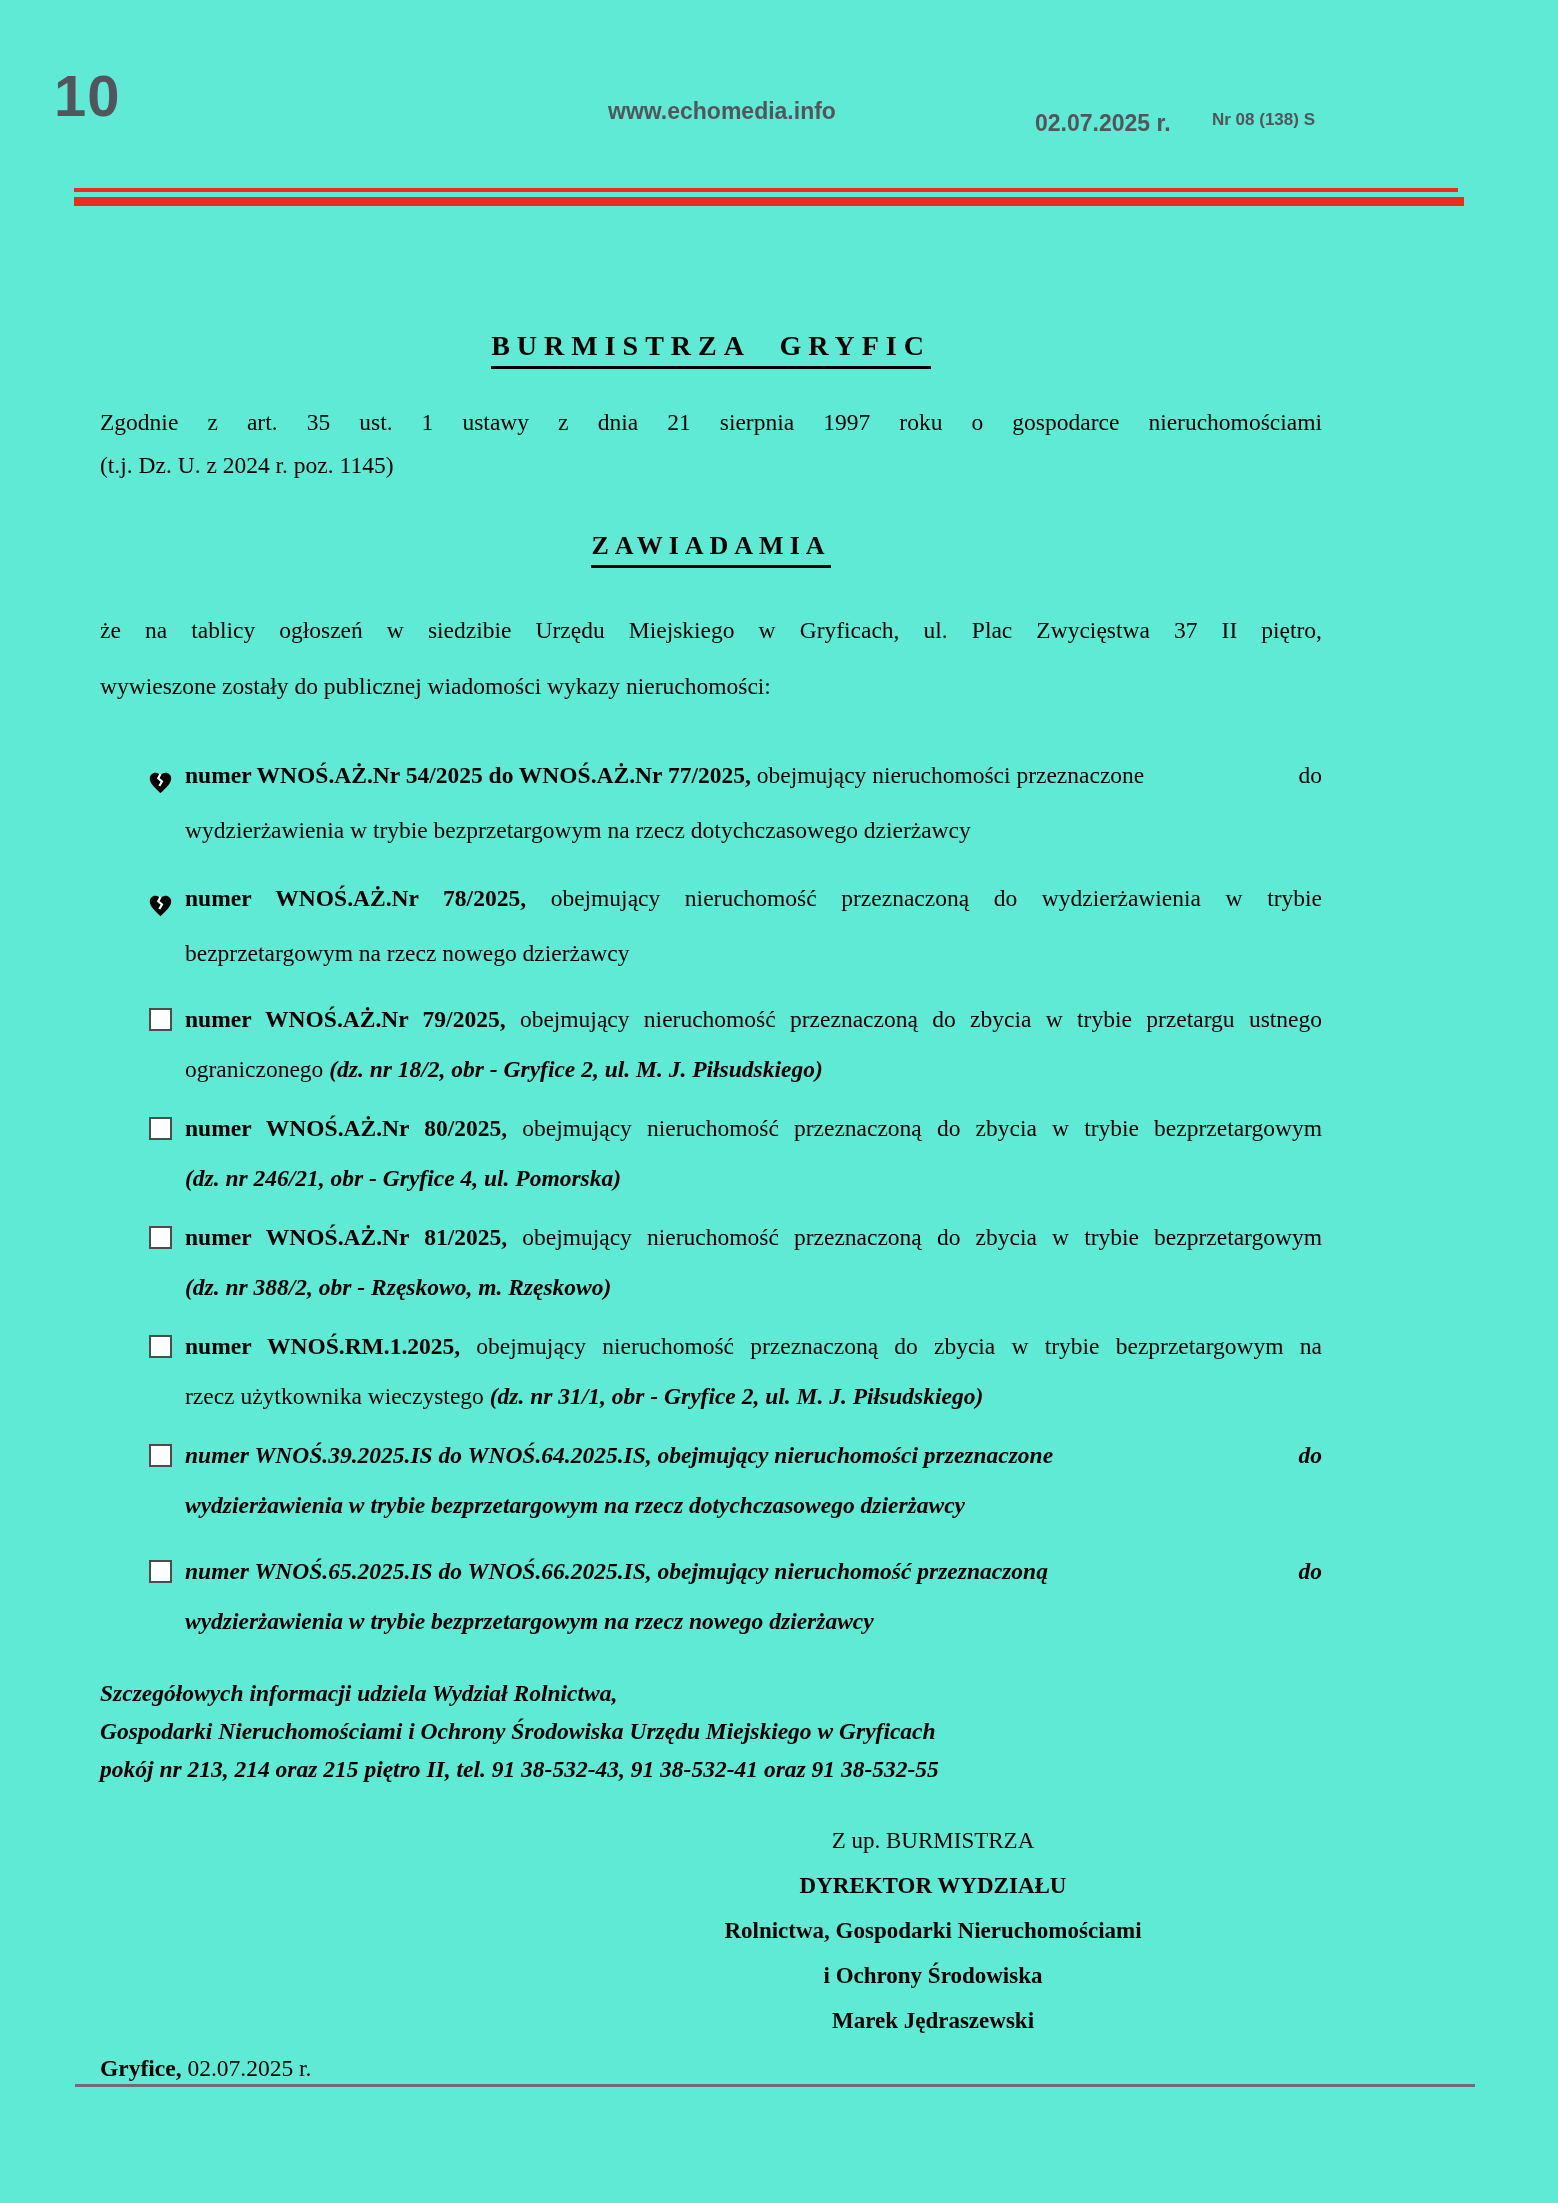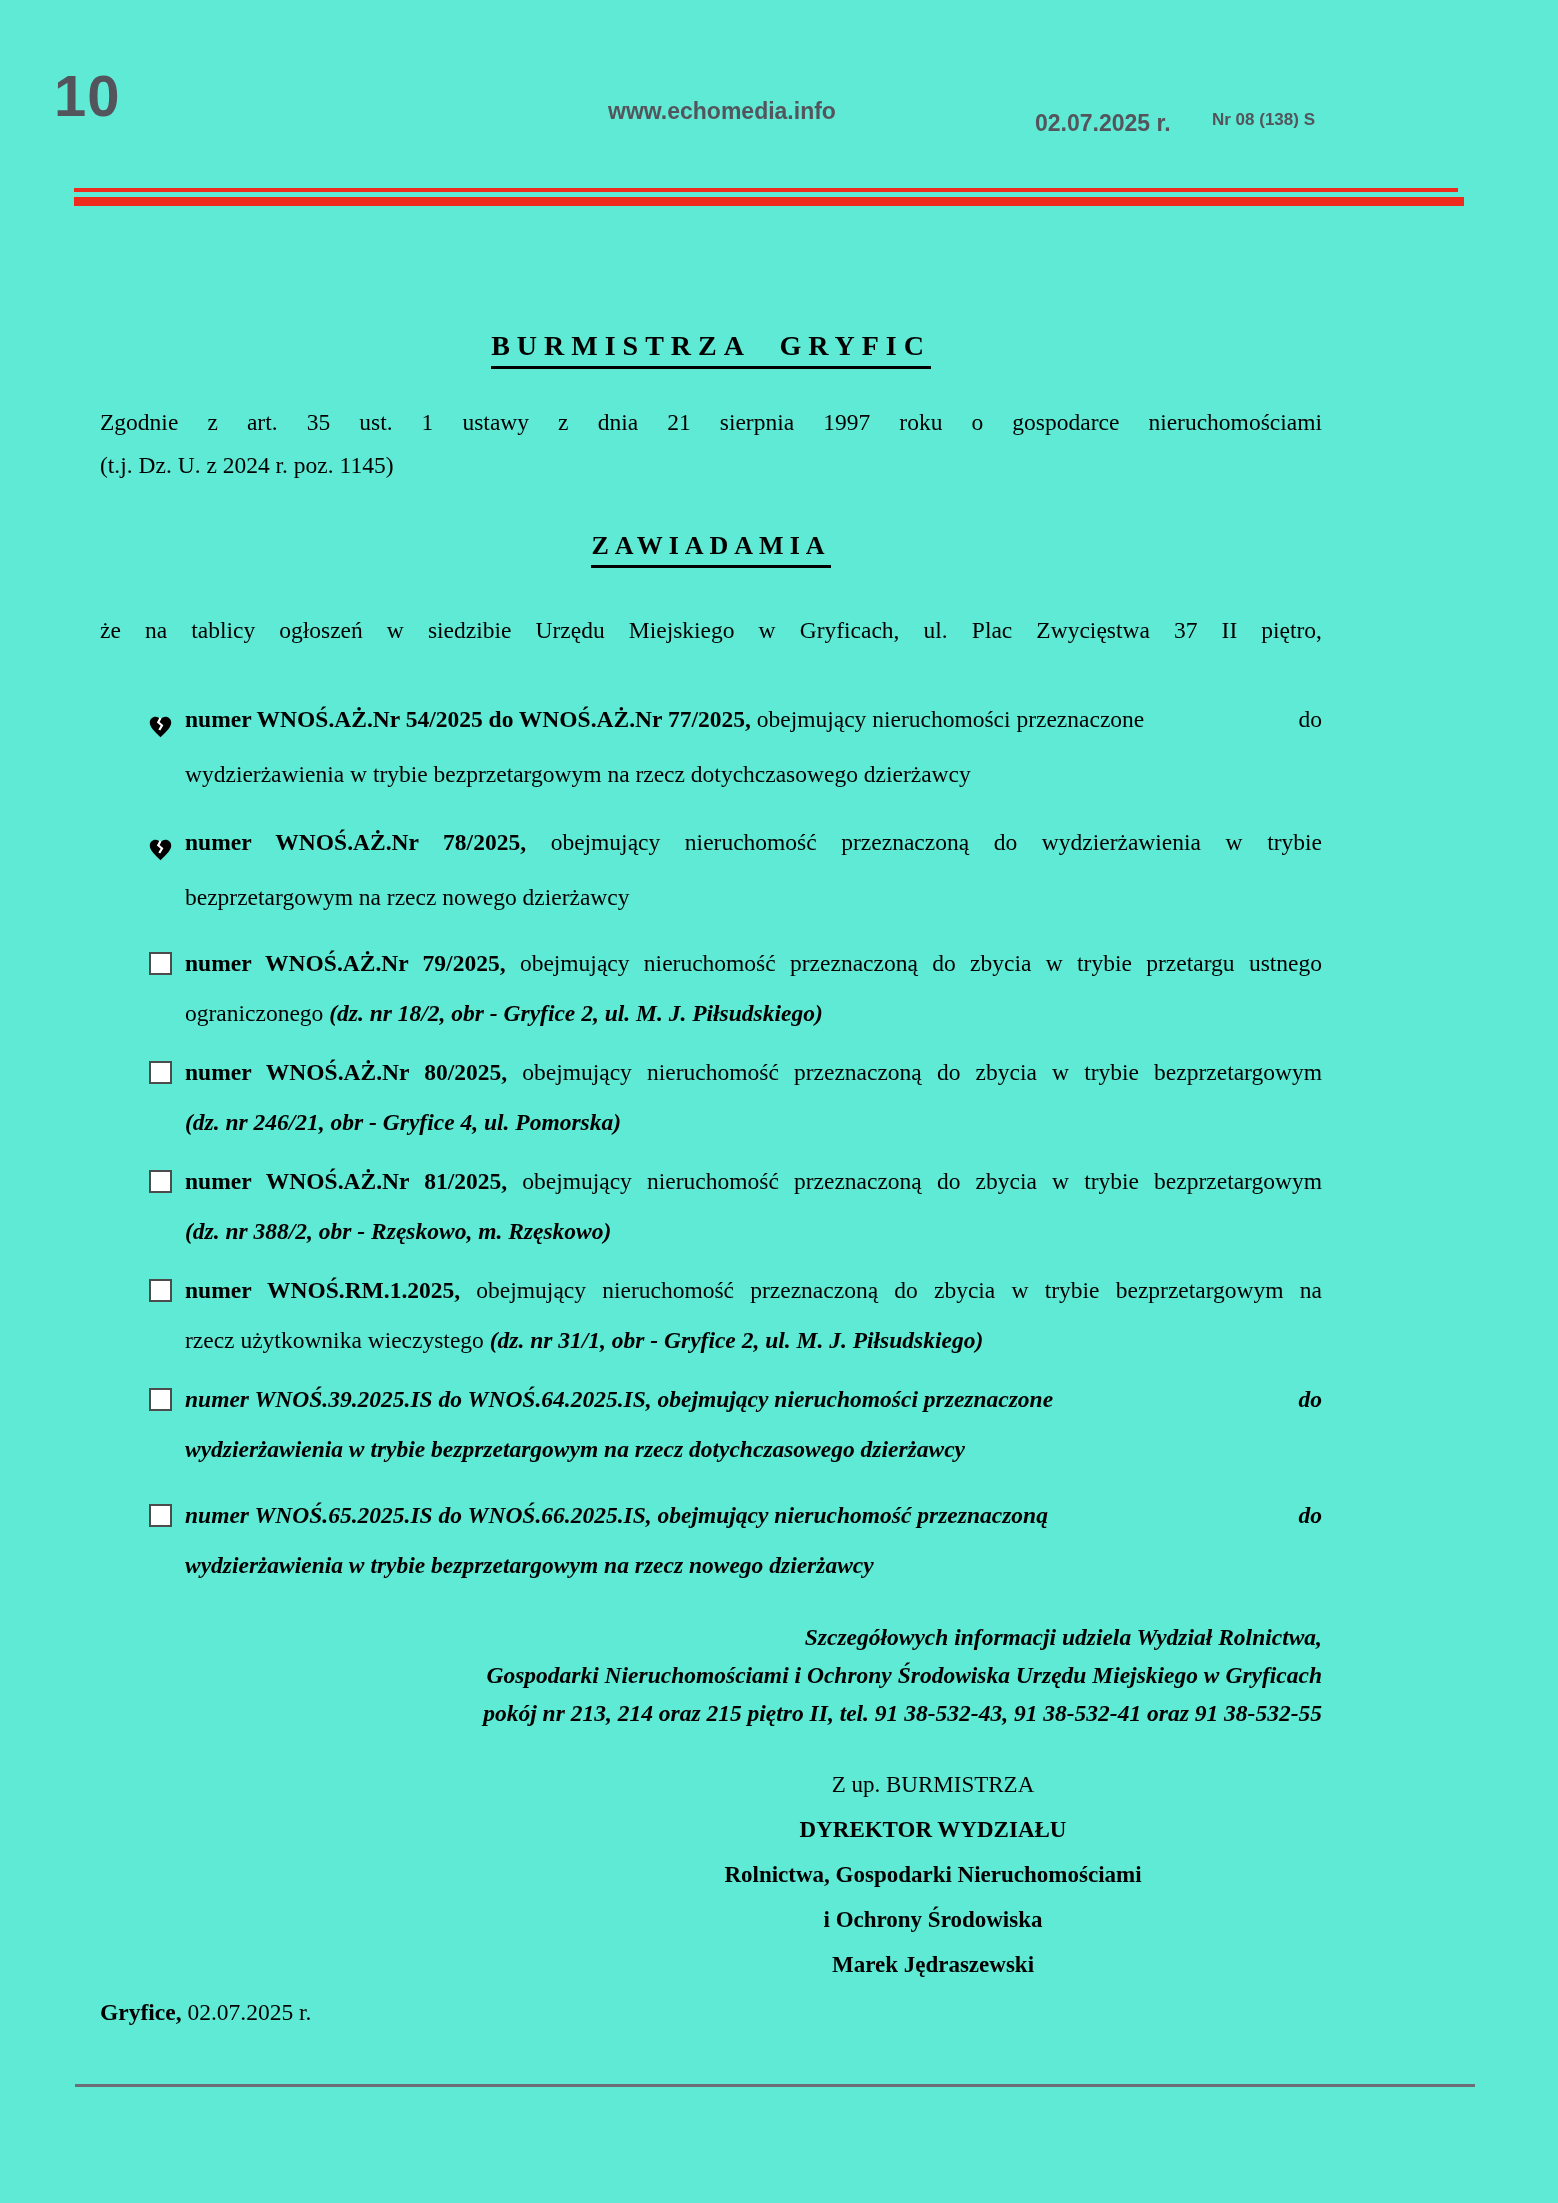--- a/index.html
+++ b/index.html
@@ -39,21 +39,21 @@
   .notice-list{list-style:none;margin:34px 0 0 0;padding:0 0 0 85px;font-size:23.5px;}
   .item{position:relative;line-height:50px;margin-bottom:9px;}
   .item.heart{line-height:55px;margin-bottom:13px;}
   .item:nth-child(8){margin-top:16px;}
   .bullet{position:absolute;left:-38px;top:12px;width:27px;height:26px;display:block;}
   .item.heart .bullet{top:13px;}
   .checkbox{position:absolute;left:-36px;top:14px;width:19px;height:19px;
     border:2px solid #4c4c4c;background:#fff;display:block;}
 
   
-  .info-block{margin-top:28px;text-align:right;font-weight:bold;font-style:italic;
+  .info-block{margin-top:28px;text-align:left;font-weight:bold;font-style:italic;
     font-size:23.5px;line-height:38px;}
   .signature{margin-top:30px;margin-left:533px;width:600px;text-align:center;
     font-size:23px;line-height:45px;}
   .sig-bold{font-weight:bold;}
   .dateline{margin-top:12px;font-size:23.5px;}
   .dateline b{font-weight:bold;}
 
   .bottom-rule{position:absolute;left:75px;top:2084px;width:1400px;height:3px;}
 </style>
 </head>
@@ -79,20 +79,21 @@
         <div class="line justify"><span>Zgodnie z art. 35 ust. 1 ustawy z dnia 21 sierpnia 1997 roku o gospodarce nieruchomościami</span></div>
         <div class="line left"><span>(t.j. Dz. U. z 2024 r. poz. 1145)</span></div>
       </div>
 
     <div class="subtitle-wrap">
       <span class="doc-subtitle">ZAWIADAMIA</span>
     </div>
 
     <div class="lead">
         <div class="line justify"><span>że na tablicy ogłoszeń w siedzibie Urzędu Miejskiego w Gryficach, ul. Plac Zwycięstwa 37 II piętro,</span></div>
+        <div class="line left"><span>wywieszone zostały do publicznej wiadomości wykazy nieruchomości:</span></div>
       </div>
 
     <ul class="notice-list" id="notice-list">
         <li class="item heart">
           <span class="bullet"><svg viewBox="0 0 24 24" width="27" height="26">
               <path d="M12 21.4 C6.1 15.9 2.1 11.9 2.1 7.9 C2.1 4.9 4.5 2.5 7.4 2.5 C9.2 2.5 10.9 3.4 12 4.9 C13.1 3.4 14.8 2.5 16.6 2.5 C19.5 2.5 21.9 4.9 21.9 7.9 C21.9 11.9 17.9 15.9 12 21.4 Z" fill="#000"></path>
               <polyline points="12,3.6 9.9,7.6 13.4,10.6 10.9,14.8" fill="none" stroke="#fff" stroke-width="2"></polyline>
             </svg></span>
           <div>
             <div class="line tail">

